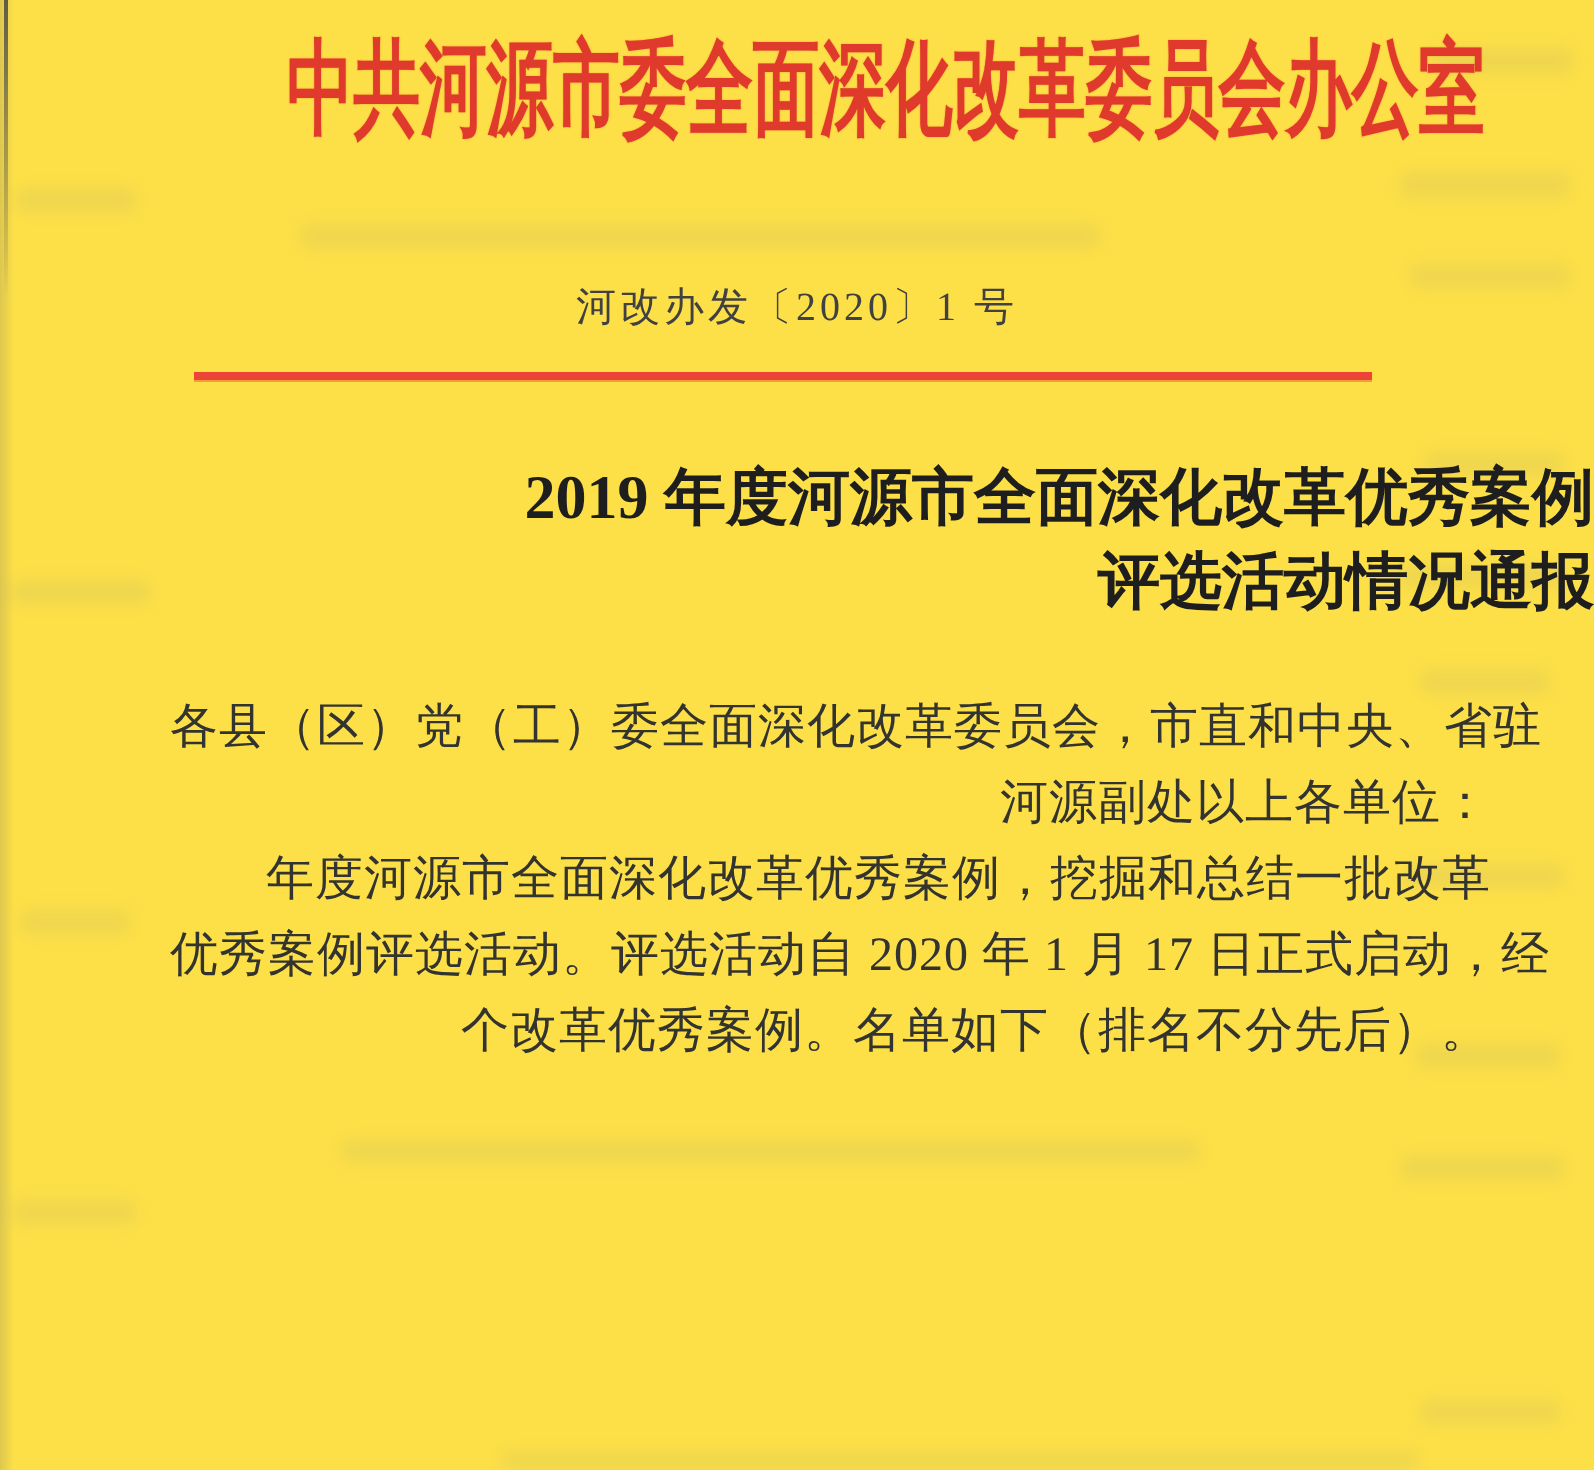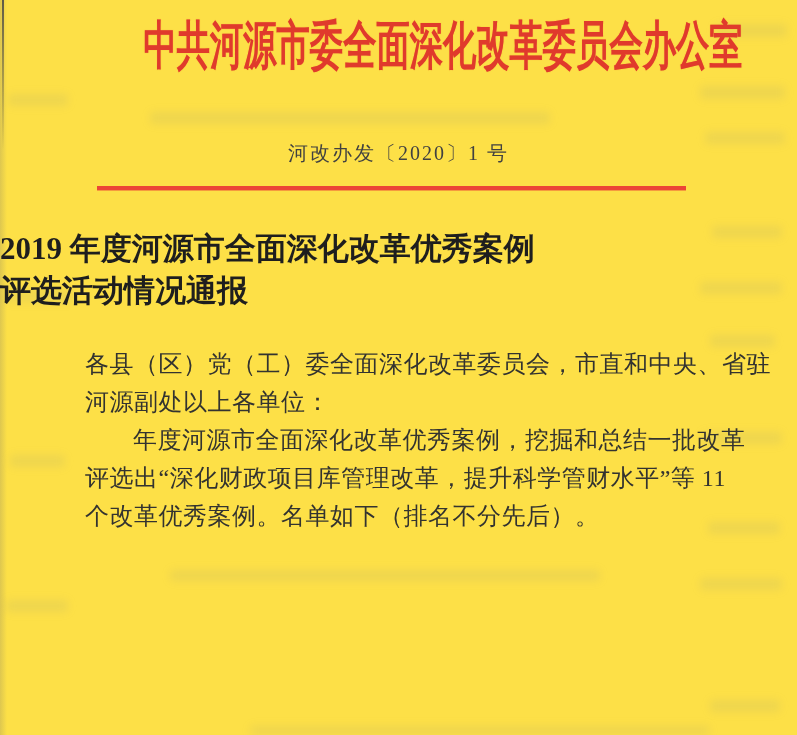--- a/index.html
+++ b/index.html
@@ -76,40 +76,41 @@
     height: 4px;
     background: #ec4536;
     box-shadow: 0 1px 0 rgba(236,69,54,0.45);
   }
 
   .doc-title {
     position: absolute;
     top: 228px;
     left: 0;
     width: 797px;
-    text-align: left;
+    text-align: right;
     font-weight: 700;
     font-size: 31px;
     line-height: 42px;
     color: #1e1e1e;
   }
 
   .body-block {
     position: absolute;
     top: 345px;
     left: 85px;
     width: 660px;
     font-size: 24px;
     line-height: 38px;
     color: #333330;
     letter-spacing: 0.5px;
   }
   .body-line {
     height: 38px;
     white-space: nowrap;
+    text-align: right;
   }
   .body-line.indent {
     text-indent: 48px;
   }
 </style>
 </head>
 <body>
 
 <div class="page">
 
@@ -142,17 +143,17 @@
 
   <div class="doc-title">
     <div>2019 年度河源市全面深化改革优秀案例</div>
     <div>评选活动情况通报</div>
   </div>
 
   <div class="body-block">
     <div class="body-line">各县（区）党（工）委全面深化改革委员会，市直和中央、省驻</div>
     <div class="body-line">河源副处以上各单位：</div>
     <div class="body-line indent">年度河源市全面深化改革优秀案例，挖掘和总结一批改革</div>
-    <div class="body-line">评选出“深化财政项目库管理改革，提升科学管财水平”等 11</div>
+    <div class="body-line">优秀案例评选活动。评选活动自 2020 年 1 月 17 日正式启动，经</div>
     <div class="body-line">个改革优秀案例。名单如下（排名不分先后）。</div>
   </div>
 
 </div>
 
 </body></html>

